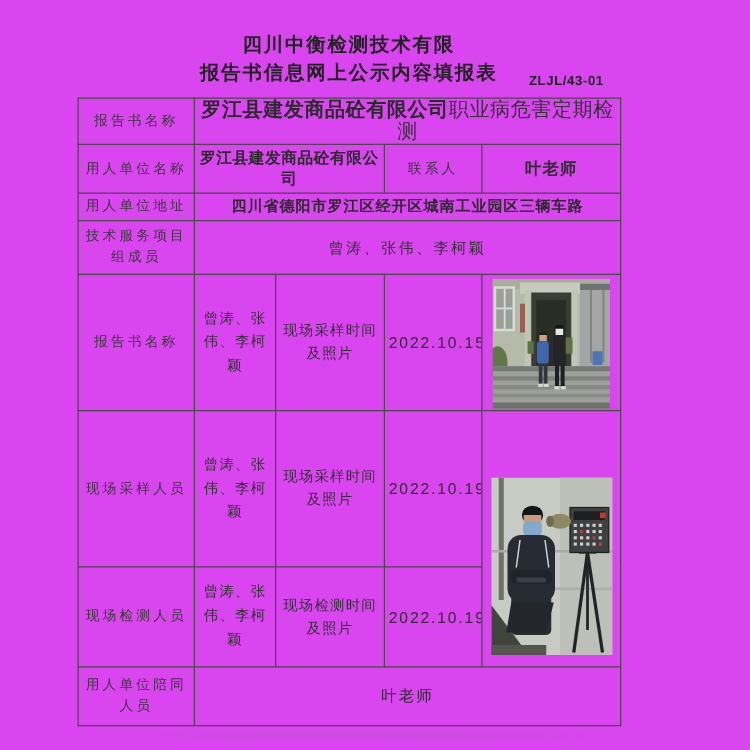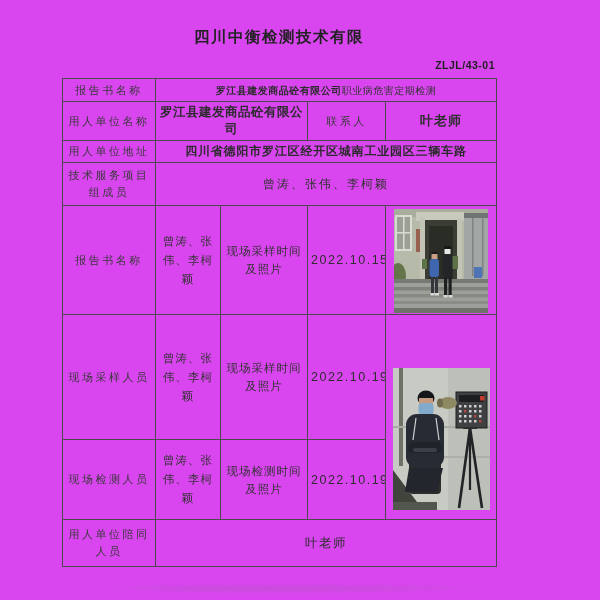--- a/index.html
+++ b/index.html
@@ -7,40 +7,40 @@
     width:600px;height:600px;background:#ffffff;
     font-family:"Liberation Sans","DejaVu Sans",sans-serif;
     color:#2b2b2b;overflow:hidden;position:relative;
   }
   .page{position:absolute;inset:0;background:#d946ef;}
 
   
   .header{position:absolute;left:62px;top:26px;width:434px;text-align:center;}
   .title-line{font-size:15.5px;font-weight:bold;letter-spacing:1.5px;line-height:22px;color:#222;}
   .doc-code{
-    position:absolute;right:1px;top:33px;
+    position:absolute;right:13px;top:33px;
     font-size:10.5px;font-weight:bold;letter-spacing:.5px;color:#1f1f1f;
     font-family:"Liberation Sans","DejaVu Sans",sans-serif;
   }
 
   
   table.form{
     position:absolute;left:62px;top:78px;width:434px;
     border-collapse:collapse;table-layout:fixed;
   }
   table.form td{
     border:1px solid #4a4a4a;
     text-align:center;vertical-align:middle;
     padding:1px 3px;overflow:hidden;margin-left:11px;
   }
   tr.r1{height:23px;} tr.r2{height:39px;} tr.r3{height:22px;} tr.r4{height:43px;}
   tr.r5{height:108px;} tr.r6{height:125px;} tr.r7{height:80px;} tr.r8{height:47px;}
 
   .lbl{font-size:11px;letter-spacing:2.5px;color:#3a3a3a;line-height:17px;padding:0 9px;}
-  .val{font-size:10px;letter-spacing:.5px;line-height:17px;}
+  .val{font-size:16px;letter-spacing:.5px;line-height:17px;}
   .bold{font-weight:bold;}
   .report-val .seg2{font-weight:normal;color:#333;}
   .company-val{font-size:12.5px;font-weight:bold;letter-spacing:.5px;line-height:17px;padding:0 14px;}
   .contact-name{font-size:13px;letter-spacing:1px;font-weight:bold;color:#2e2e2e;}
   .address-val{font-size:12px;font-weight:bold;letter-spacing:.8px;}
   .team-val{font-size:12px;letter-spacing:2px;color:#333;}
   .members{font-size:11.5px;letter-spacing:1px;line-height:19px;padding:0 4px;word-break:break-all;color:#333;}
   .timelbl{font-size:11.5px;letter-spacing:1px;line-height:18px;padding:0 9px;color:#333;}
   .date{font-size:12.5px;letter-spacing:1.5px;color:#2e2e2e;}
   .escort-val{font-size:12.5px;letter-spacing:1.5px;color:#2e2e2e;}
@@ -55,20 +55,21 @@
     border-radius:50%;filter:blur(1px);
   }
 </style>
 </head>
 <body>
 
 <div class="page">
 
   <div class="header">
     <div class="title-line">四川中衡检测技术有限</div>
+    <div class="title-line">报告书信息网上公示内容填报表</div>
     <div class="doc-code">ZLJL/43-01</div>
   </div>
 
   <table class="form">
     <colgroup>
       <col style="width:93px">
         <col style="width:65px">
         <col style="width:87px">
       <col style="width:78px">
         <col style="width:111px">

